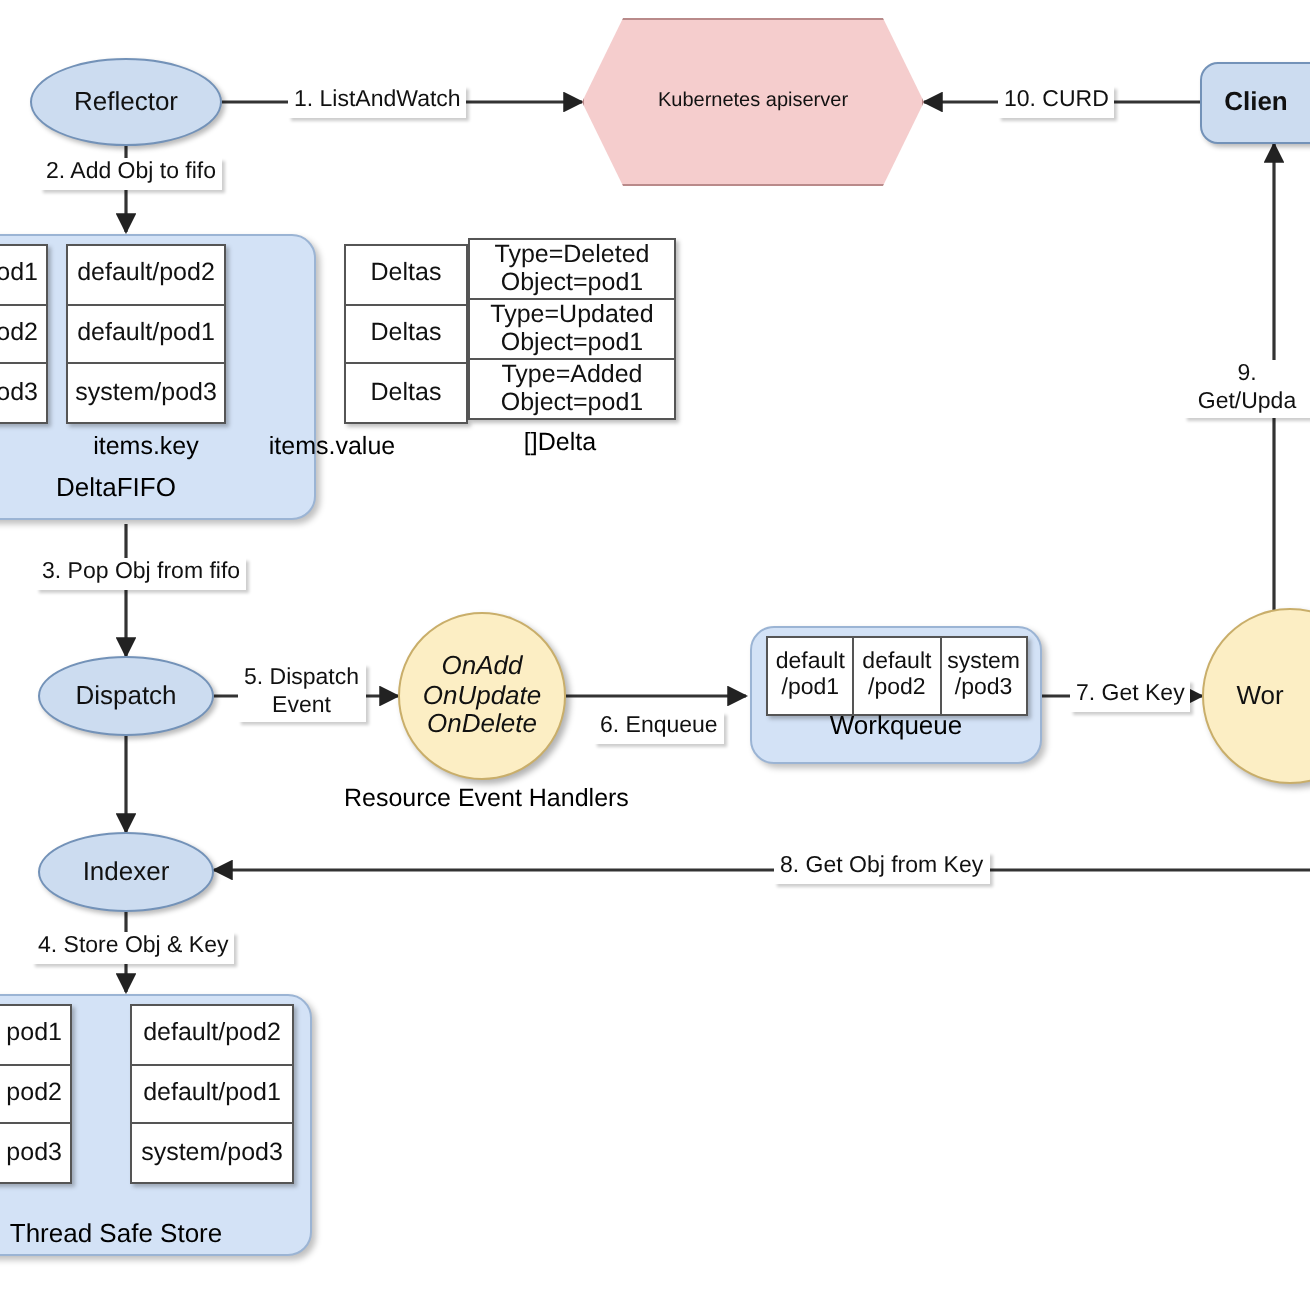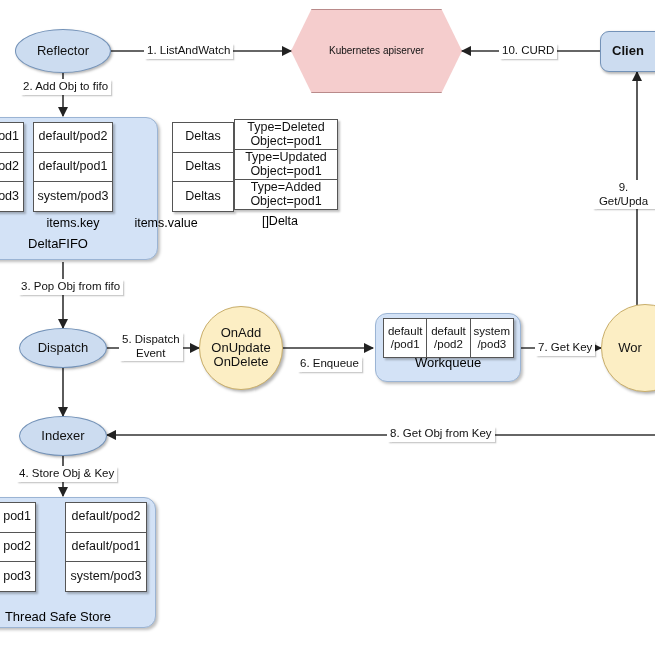--- a/index.html
+++ b/index.html
@@ -244,25 +244,26 @@
   </div>
 
   <div class="node ellipse" style="left:19px; top:328px; width:88px; height:40px;">
     <span>Dispatch</span>
   </div>
 
   <div class="node ellipse" style="left:19px; top:416px; width:88px; height:40px;">
     <span>Indexer</span>
   </div>
 
-  <div class="node circle" style="left:199px; top:306px; width:84px; height:84px;">
+  <div class="node circle" style="left:199px; top:306px; width:84px; height:84px;font-style:italic;">
     <span>OnAdd
 OnUpdate
 OnDelete</span>
   </div>
+  <div class="caption" style="left:172px; top:392px; width:140px; font-size:12.5px;">Resource Event Handlers</div>
 
   <div class="node circle" style="left:601px; top:304px; width:88px; height:88px;">
     <span style="margin-right:30px;">Wor</span>
   </div>
 
   <div class="elabel" style="left:144px; top:43px;">1. ListAndWatch</div>
 
   <div class="elabel" style="left:20px; top:79px;">2. Add Obj to fifo</div>
 
   <div class="elabel" style="left:18px; top:279px;">3. Pop Obj from fifo</div>

